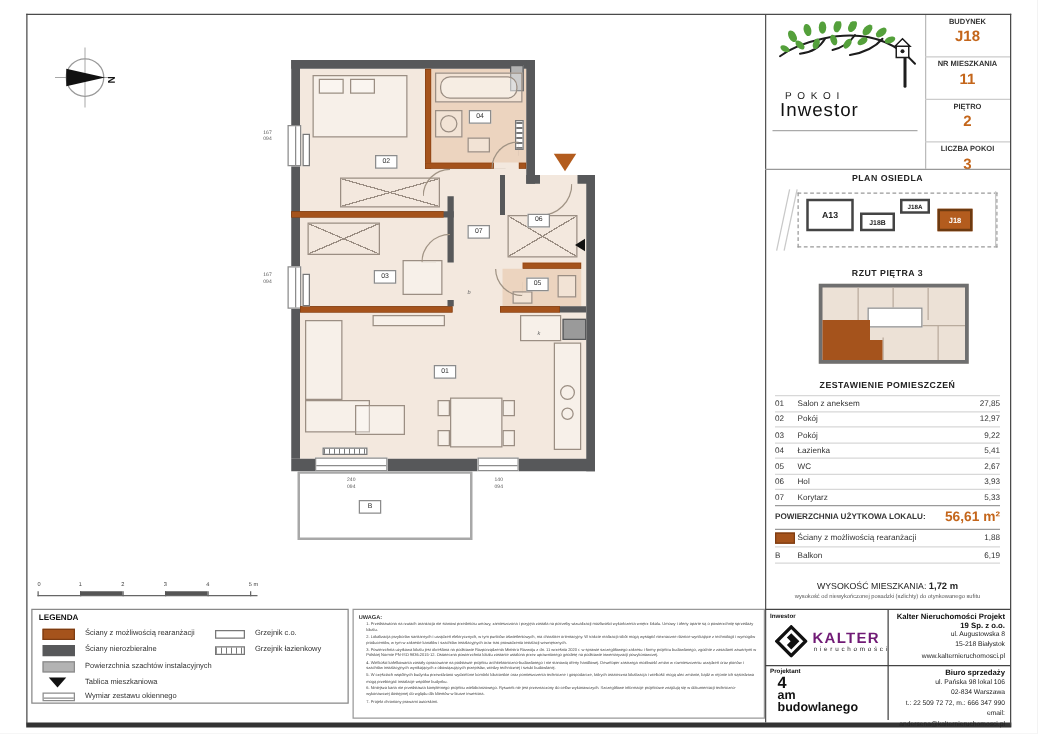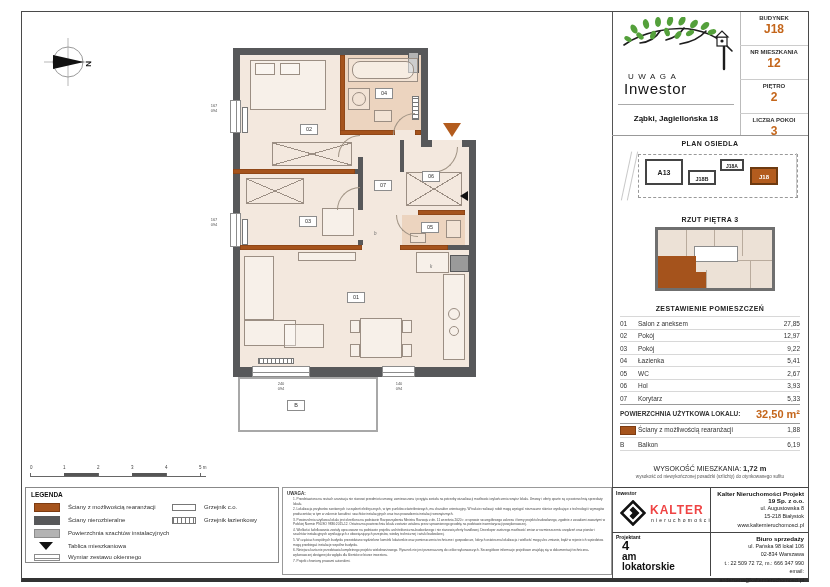--- a/index.html
+++ b/index.html
@@ -205,34 +205,33 @@
         <ellipse cx="70" cy="16" rx="2.6" ry="4.4" transform="rotate(60 70 16)"></ellipse>
         <ellipse cx="8" cy="22" rx="2.4" ry="4" transform="rotate(-60 8 22)"></ellipse>
         <ellipse cx="92" cy="15" rx="2.6" ry="4.4" transform="rotate(70 92 15)"></ellipse>
       </g>
       <g>
         <rect x="97" y="20" width="10" height="9" fill="#fff" stroke="#1d1d1d" stroke-width="1.2"></rect>
         <path d="M96,20 L102,14 L108,20 Z" fill="#fff" stroke="#1d1d1d" stroke-width="1.2"></path>
         <circle cx="102" cy="24" r="1.6" fill="#1d1d1d"></circle>
       </g>
     </svg>
-    <div class="abs" style="left:16px;top:60px;font-size:8px;letter-spacing:4.5px;color:#222">UWAGA</div>
+    <div class="abs" style="left:16px;top:60px;font-size:8px;letter-spacing:4.5px;color:#222">POKOI</div>
     <div class="abs" style="left:12px;top:68px;font-size:15px;letter-spacing:.8px;color:#111">Inwestor</div>
     <div class="abs hline" style="left:6px;top:92px;width:116px;height:1px;background:#aaa"></div>
-    <div class="abs addr" style="left:0;top:92px;width:128px;height:30px">Ząbki, Jagiellońska 18</div>
     <div class="abs" style="left:128px;top:0;width:1px;height:123px;background:#bbb"></div>
 
     <div class="abs" style="left:128px;top:0;width:68px;height:123px">
       <div style="height:30px;border-bottom:1px solid #ccc">
         <div class="info-label">BUDYNEK</div>
         <div class="info-value" style="color:#c4661b">J18</div>
       </div>
       <div style="height:30px;border-bottom:1px solid #ccc">
         <div class="info-label">NR MIESZKANIA</div>
-        <div class="info-value" style="color:#c4661b">12</div>
+        <div class="info-value" style="color:#c4661b">11</div>
       </div>
       <div style="height:30px;border-bottom:1px solid #ccc">
         <div class="info-label">PIĘTRO</div>
         <div class="info-value" style="color:#c4661b">2</div>
       </div>
       <div style="height:30px">
         <div class="info-label">LICZBA POKOI</div>
         <div class="info-value" style="color:#c4661b">3</div>
       </div>
     </div>
@@ -296,21 +295,21 @@
           <span class="tname">Hol</span>
           <span class="tarea">3,93</span>
         </div>
     <div class="trow">
           <span class="tno">07</span>
           <span class="tname">Korytarz</span>
           <span class="tarea">5,33</span>
         </div>
     <div class="trow" style="border-top:1px solid #9a9a9a;align-items:center;padding:3px 0">
       <span style="font-weight:bold;font-size:6.5px;flex:1">POWIERZCHNIA UŻYTKOWA LOKALU:</span>
-      <span style="font-weight:bold;font-size:11px;color:#c4661b">32,50 m²</span>
+      <span style="font-weight:bold;font-size:11px;color:#c4661b">56,61 m²</span>
     </div>
     <div class="trow" style="border-top:1px solid #9a9a9a">
       <span class="tno"><span class="swatch"></span></span>
       <span class="tname">Ściany z możliwością rearanżacji</span>
       <span class="tarea">1,88</span>
     </div>
     <div class="trow">
       <span class="tno">B</span>
       <span class="tname">Balkon</span>
       <span class="tarea">6,19</span>
@@ -325,35 +324,35 @@
 
   <div class="abs" style="left:590px;top:475px;width:196px;height:88px;border-top:1px solid #444;box-sizing:border-box">
     <div class="abs" style="left:98px;top:0;width:1px;height:88px;background:#444"></div>
     <div class="abs" style="left:0;top:44px;width:196px;height:1px;background:#444"></div>
 
     <div class="abs ftr-label" style="left:4px;top:2px">Inwestor</div>
     <svg class="abs" style="left:8px;top:12px" width="26" height="26" viewBox="0 0 26 26">
       <polygon points="13,1.5 24.5,13 13,24.5 1.5,13" fill="none" stroke="#111" stroke-width="2.6"></polygon>
       <polygon points="13,6.5 19.5,13 13,19.5 9.5,16 12.5,13 9.5,10" fill="#111"></polygon>
     </svg>
-    <div class="abs" style="left:38px;top:15px;font-size:12px;font-weight:bold;letter-spacing:1px;color:#ef4444">KALTER</div>
+    <div class="abs" style="left:38px;top:15px;font-size:12px;font-weight:bold;letter-spacing:1px;color:#701a75">KALTER</div>
     <div class="abs" style="left:39px;top:29px;font-size:5px;letter-spacing:2.2px;color:#222">nieruchomości</div>
 
     <div class="abs" style="left:102px;top:2px;width:90px">
       <div class="ftr-big">Kalter Nieruchomości Projekt 19 Sp. z o.o.</div>
       <div class="ftr-line">ul. Augustowska 8</div>
       <div class="ftr-line">15-218 Białystok</div>
       <div class="ftr-line">www.kalternieruchomosci.pl</div>
     </div>
 
     <div class="abs ftr-label" style="left:4px;top:46px">Projektant</div>
     <div class="abs" style="left:10px;top:52px;line-height:.95;color:#111">
       <div style="font-size:13px;font-weight:bold">4</div>
       <div style="font-size:10px;font-weight:bold">am</div>
-      <div style="font-size:10px;font-weight:bold">lokatorskie</div>
+      <div style="font-size:10px;font-weight:bold">budowlanego</div>
     </div>
 
     <div class="abs" style="left:102px;top:47px;width:90px">
       <div class="ftr-big">Biuro sprzedaży</div>
       <div class="ftr-line">ul. Pańska 98 lokal 106</div>
       <div class="ftr-line">02-834 Warszawa</div>
       <div class="ftr-line">t.: 22 509 72 72, m.: 666 347 990</div>
       <div class="ftr-line">email: andersena@kalternieruchomosci.pl</div>
     </div>
   </div>

